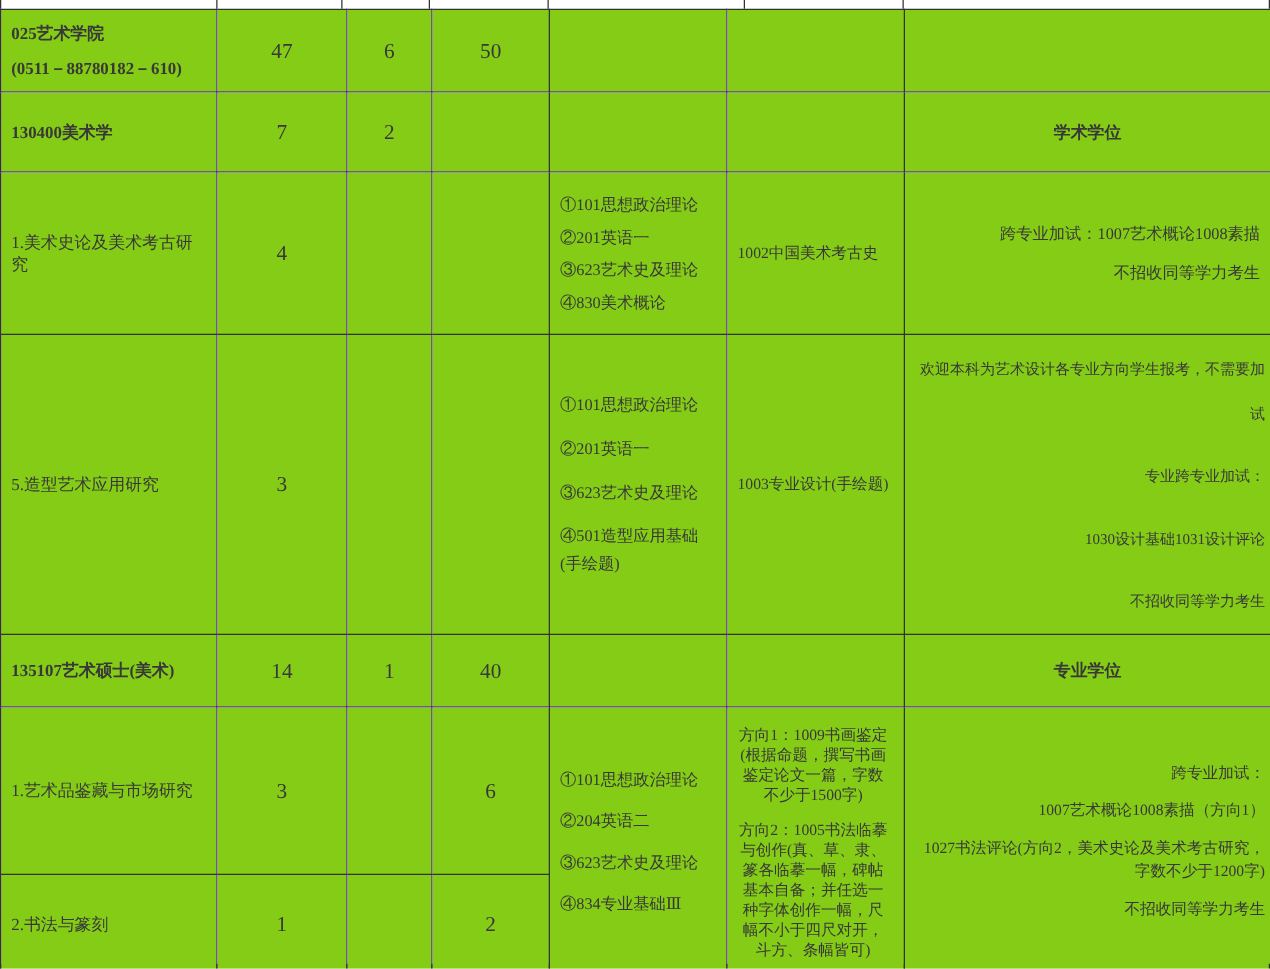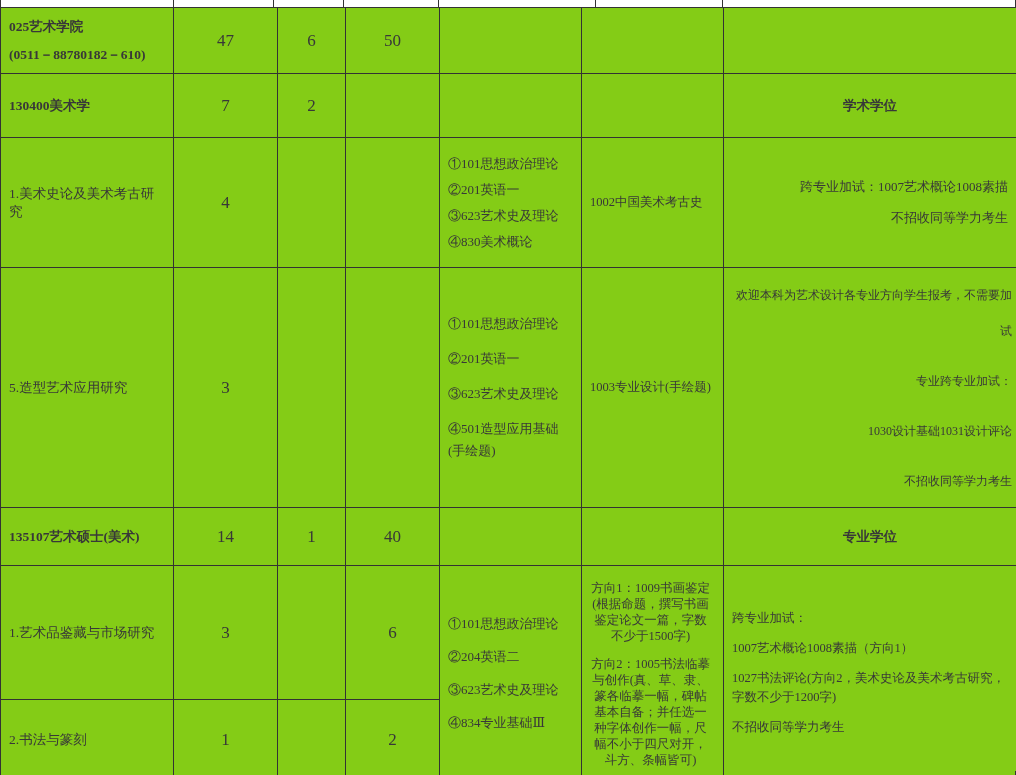--- a/index.html
+++ b/index.html
@@ -18,21 +18,21 @@
   .subj4 div{line-height:22px;margin:13px 0;}
   .subj67 div{line-height:22px;margin:11px 0;}
   .retest-cell{font-size:12.5px;padding:0 4px 0 8px;}
   .remark3 div{line-height:20px;margin:11px 0;text-align:right;}
   .remark4{font-size:12px;padding:0 4px 0 8px;}
   .remark4 p{line-height:36px;margin:0 0 14px;text-align:right;}
   .remark4 p:last-child{margin:0;}
   .retest67{vertical-align:top;padding:14px 12px 0 8px;font-size:12.5px;line-height:16px;}
   .retest67 p{margin:0 0 12px;text-align:center;}
   .remark67{font-size:12.5px;padding:0 4px 0 8px;}
-  .remark67 p{line-height:19px;margin:0 0 11px;}
+  .remark67 p{line-height:19px;margin:0 0 11px;text-align:right;}
   .remark67 p:last-child{margin:0;}
   .vstub{position:absolute;width:1px;background:#333;}
   .vstub.top{top:0;height:7px;}
   .vstub.bot{top:771px;height:4px;}
 </style>
 </head>
 <body>
 
 <div class="page">
 

